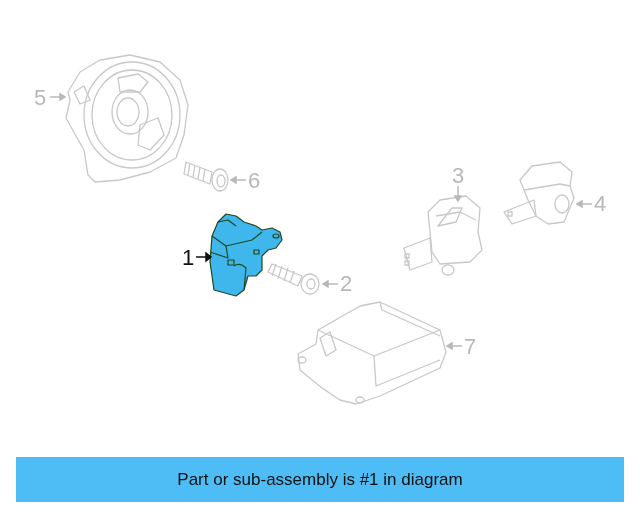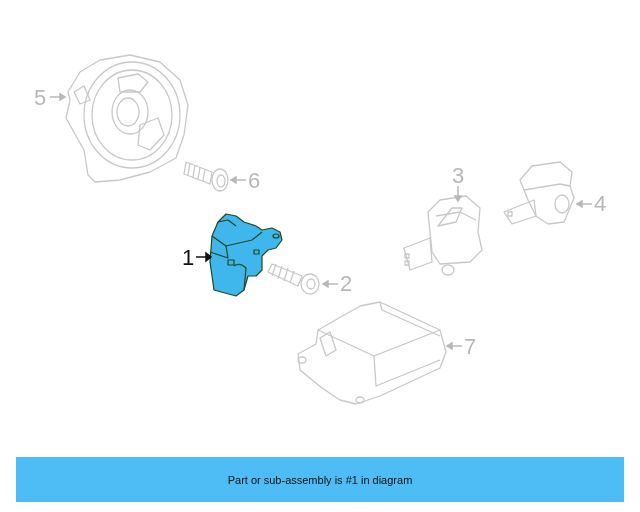--- a/index.html
+++ b/index.html
@@ -2,21 +2,21 @@
 <html><head>
 <meta charset="utf-8">
 <style>
   html,body{margin:0;padding:0;background:#ffffff;}
   body{width:640px;height:512px;position:relative;overflow:hidden;font-family:"Liberation Sans",sans-serif;}
   #diagram{position:absolute;left:0;top:0;width:640px;height:450px;}
   .callout{position:absolute;font-family:"Liberation Sans",sans-serif;font-size:22px;line-height:22px;color:#b8b8b8;}
   .callout.active{color:#111;}
   #banner{position:absolute;left:16px;top:457px;width:608px;height:45px;background:#4fbdf5;
     display:flex;flex-direction:column;align-items:center;justify-content:center;}
-  #banner span{font-size:11px;line-height:20px;color:#111;font-family:"Liberation Sans",sans-serif;}
+  #banner span{font-size:17px;line-height:20px;color:#111;font-family:"Liberation Sans",sans-serif;}
 </style>
 </head>
 <body>
 
 <svg id="diagram" viewBox="0 0 640 450" xmlns="http://www.w3.org/2000/svg">
   <g fill="none" stroke="#c8c8c8" stroke-width="1.3" stroke-linejoin="round">
 
     <g>
       <path d="M68 92 L80 72 L100 60 L130 55 L160 62 L180 80 L188 105 L184 135 L176 158 L150 172 L120 180 L95 182 L88 175 L84 150 L76 136 L66 118 L70 100 Z"></path>
       <ellipse cx="132" cy="115" rx="48" ry="53"></ellipse>

